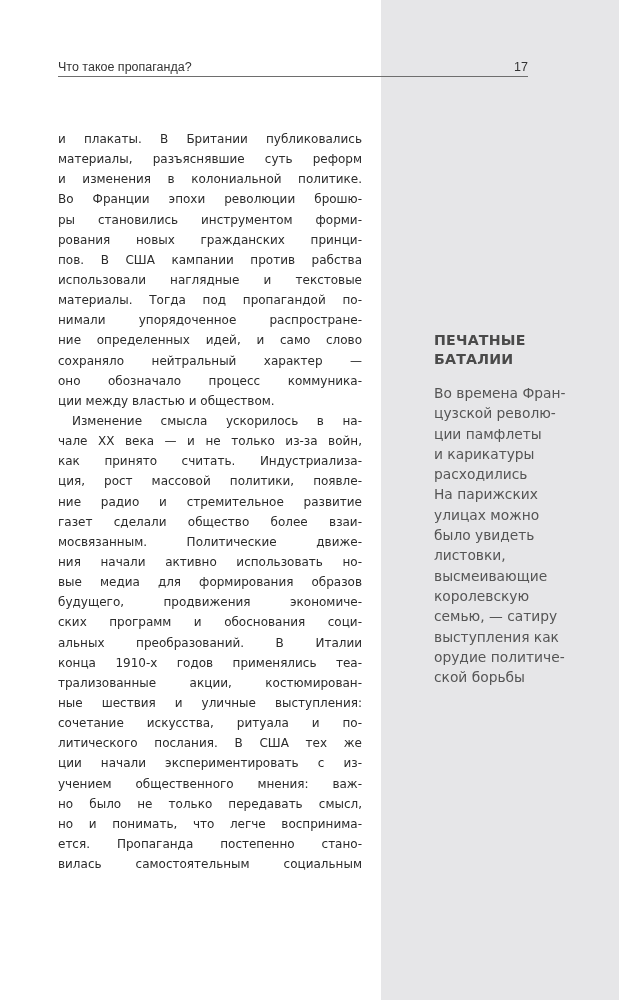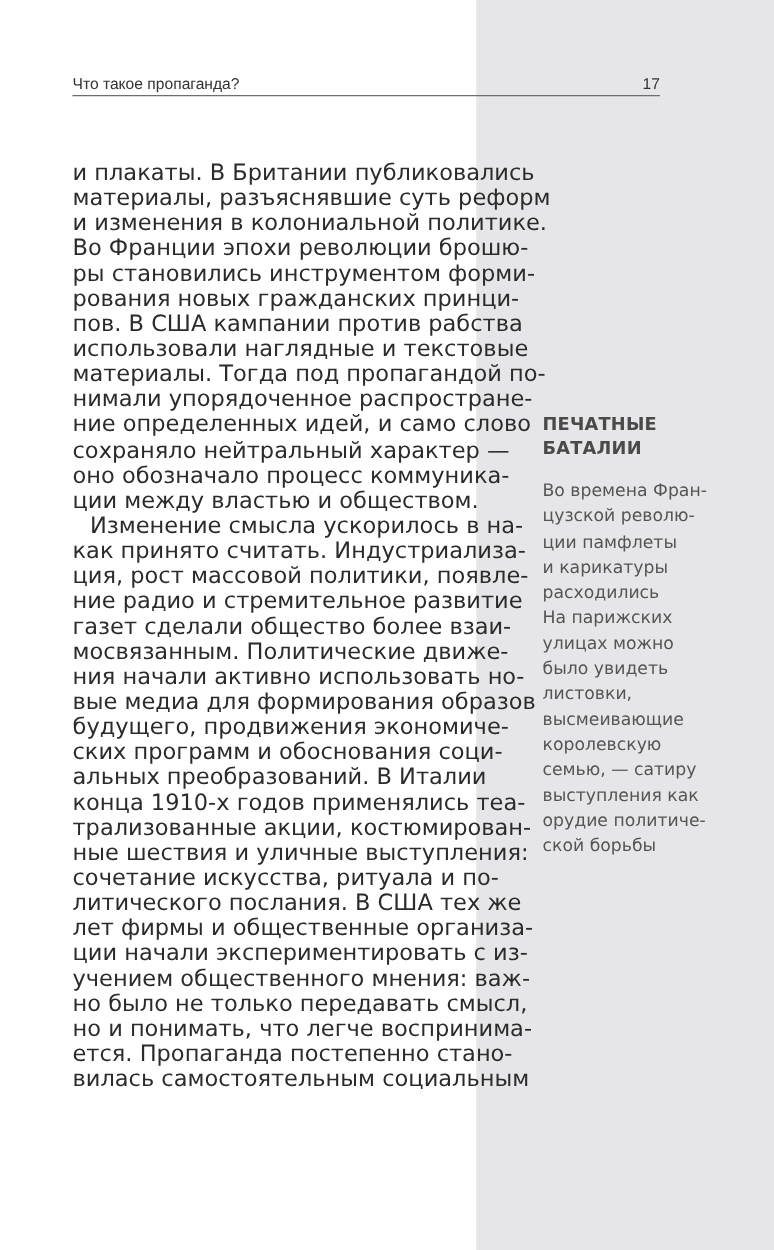--- a/index.html
+++ b/index.html
@@ -3,21 +3,21 @@
 <meta charset="utf-8">
 <style>
   html, body { margin:0; padding:0; }
   body { width:619px; height:1000px; position:relative; background:#ffffff; overflow:hidden;
          font-family:"DejaVu Sans", sans-serif; color:#2a2a2a; }
   .side-panel { position:absolute; left:381px; top:0; width:238px; height:1000px; background:#e6e6e8; }
   .running-head { position:absolute; left:58px; top:60px; width:470px; height:16px;
                   border-bottom:1.5px solid #6e6e6e; font-size:11.5px; color:#333; }
   .running-head .title { position:absolute; left:0; bottom:2px; font-family:"Liberation Sans", sans-serif; font-size:12.5px; }
   .running-head .pageno { position:absolute; right:0; bottom:2px; font-family:"Liberation Sans", sans-serif; font-size:12.5px;text-align:right; }
-  .body-text { position:absolute; left:58px; top:129px; width:304px; font-size:18px; line-height:20.15px; color:#2b2b2b; }
+  .body-text { position:absolute; left:58px; top:129px; width:304px; font-size:12px; line-height:20.15px; color:#2b2b2b; }
   .body-text .line { display:block; white-space:nowrap; text-align:justify; text-align-last:justify; height:20.15px; overflow:visible; }
   .body-text .line.last { text-align-last:left; }
   .body-text .line.indent { text-indent:14px; }
   .sidebar-box { position:absolute; left:400px; top:331px; width:200px;margin-left:34px; }
   .sidebar-title { font-size:14.2px; font-weight:bold; line-height:19px; color:#4a4a4a; letter-spacing:0.2px; }
   .sidebar-body { margin-top:14px; font-size:13.8px; line-height:20.3px; color:#555; }
   .sidebar-body .line { display:block; white-space:nowrap; }
 </style>
 </head>
 <body>
@@ -40,36 +40,36 @@
   <span class="line">пов. В США кампании против рабства</span>
   <span class="line">использовали наглядные и текстовые</span>
   <span class="line">материалы. Тогда под пропагандой по-</span>
   <span class="line">нимали упорядоченное распростране-</span>
   <span class="line">ние определенных идей, и само слово</span>
   <span class="line">сохраняло нейтральный характер —</span>
   <span class="line">оно обозначало процесс коммуника-</span>
   <span class="line last">ции между властью и обществом.</span>
 
   <span class="line indent">Изменение смысла ускорилось в на-</span>
+  <span class="line">чале XX века — и не только из-за войн,</span>
   <span class="line">как принято считать. Индустриализа-</span>
   <span class="line">ция, рост массовой политики, появле-</span>
   <span class="line">ние радио и стремительное развитие</span>
   <span class="line">газет сделали общество более взаи-</span>
   <span class="line">мосвязанным. Политические движе-</span>
   <span class="line">ния начали активно использовать но-</span>
   <span class="line">вые медиа для формирования образов</span>
   <span class="line">будущего, продвижения экономиче-</span>
   <span class="line">ских программ и обоснования соци-</span>
   <span class="line">альных преобразований. В Италии</span>
   <span class="line">конца 1910-х годов применялись теа-</span>
   <span class="line">трализованные акции, костюмирован-</span>
   <span class="line">ные шествия и уличные выступления:</span>
   <span class="line">сочетание искусства, ритуала и по-</span>
   <span class="line">литического послания. В США тех же</span>
-  <span class="line">лет фирмы и общественные организа-</span>
   <span class="line">ции начали экспериментировать с из-</span>
   <span class="line">учением общественного мнения: важ-</span>
   <span class="line">но было не только передавать смысл,</span>
   <span class="line">но и понимать, что легче воспринима-</span>
   <span class="line">ется. Пропаганда постепенно стано-</span>
   <span class="line">вилась самостоятельным социальным</span>
 </div>
 
 <div class="sidebar-box">
   <div class="sidebar-title">

